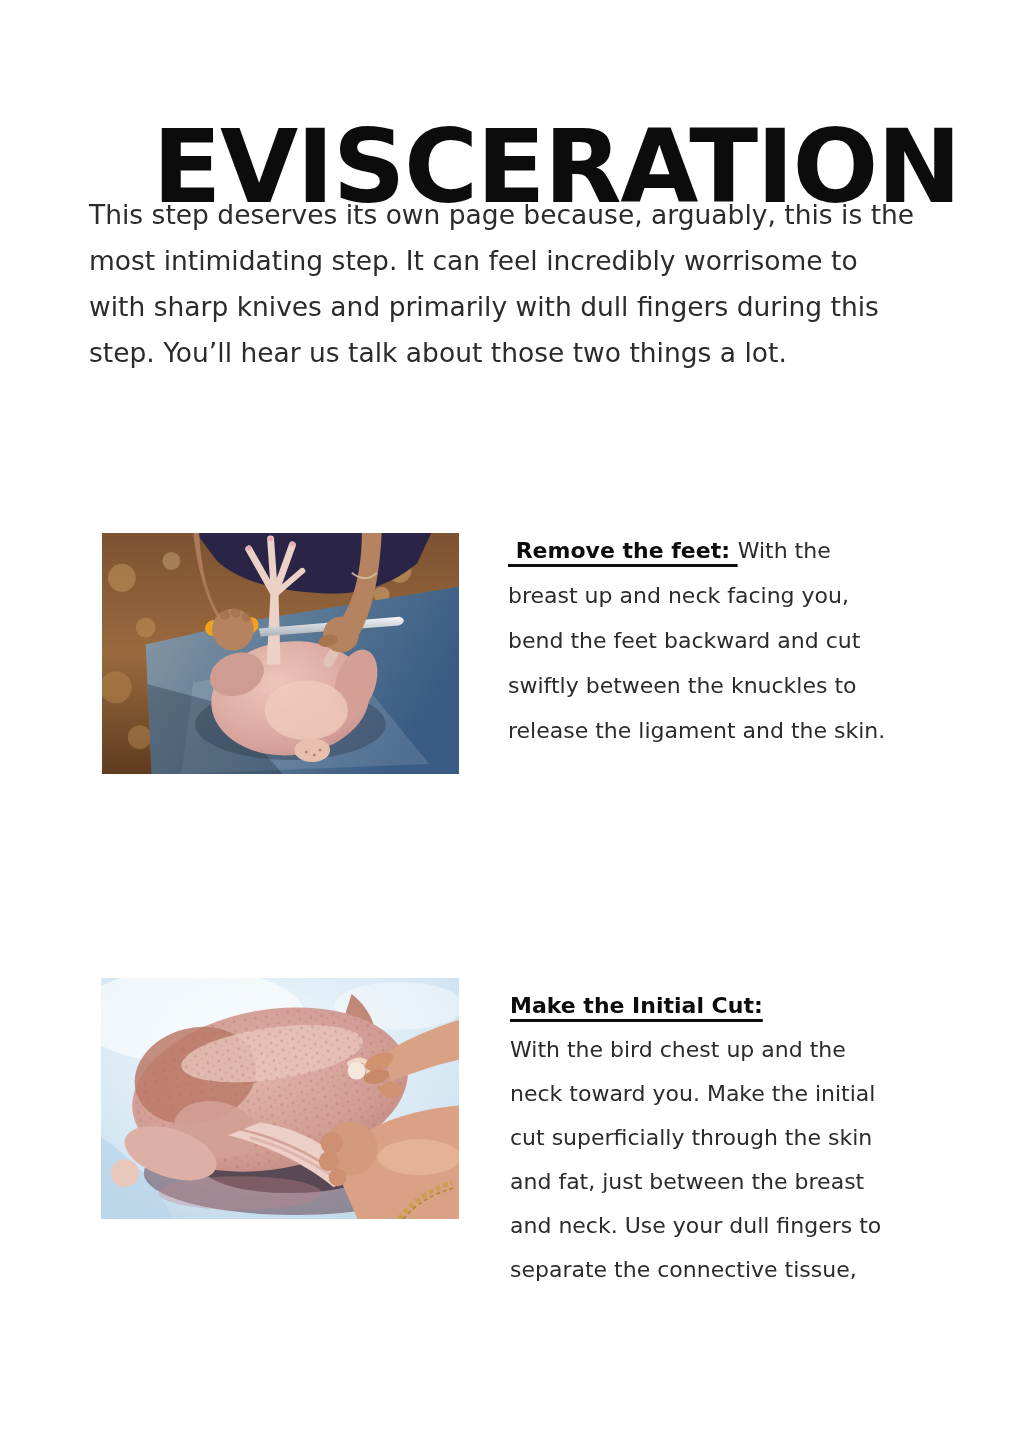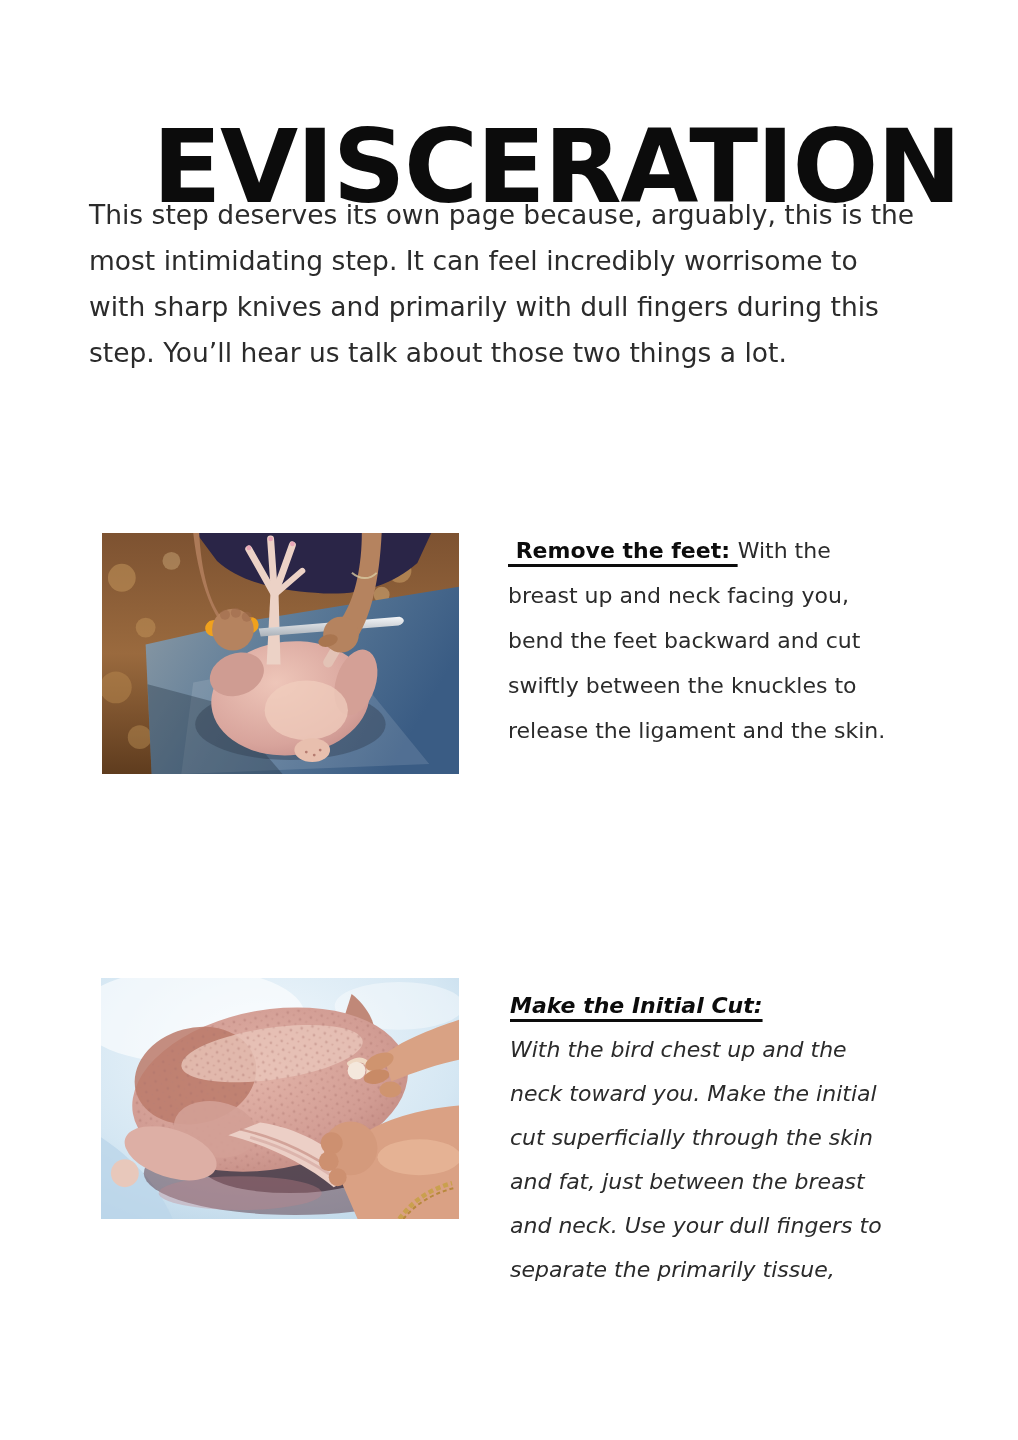--- a/index.html
+++ b/index.html
@@ -18,21 +18,21 @@
   .intro{
     position:absolute;left:89px;top:192px;width:860px;
     font-size:26.5px;line-height:46px;color:#2b2b2b;
   }
   .intro .line{white-space:nowrap;}
   .section-text{
     position:absolute;width:470px;
     font-size:22px;color:#2b2b2b;
   }
   .sec1{left:508px;top:528px;line-height:45px;}
-  .sec2{left:510px;top:984px;line-height:44px;font-style:italic;}
+  .sec2{left:510px;top:984px;line-height:44px;}
   .section-text .line{white-space:nowrap;}
   .runin{
     font-weight:bold;color:#0c0c0c;white-space:pre;
     text-decoration:underline;
     text-decoration-thickness:3px;
     text-underline-offset:6px;
   }
   .sec-heading{
     font-weight:bold;color:#0c0c0c;
     text-decoration:underline;
@@ -190,16 +190,16 @@
     </svg>
   </div>
 
   <div class="section-text sec2">
     <div class="line sec-heading">Make the Initial Cut:</div>
     <div class="line">With the bird chest up and the</div>
     <div class="line">neck toward you. Make the initial</div>
     <div class="line">cut superficially through the skin</div>
     <div class="line">and fat, just between the breast</div>
     <div class="line">and neck. Use your dull fingers to</div>
-    <div class="line">separate the primarily tissue,</div>
+    <div class="line">separate the connective tissue,</div>
   </div>
 
 </div>
 
 </body></html>

